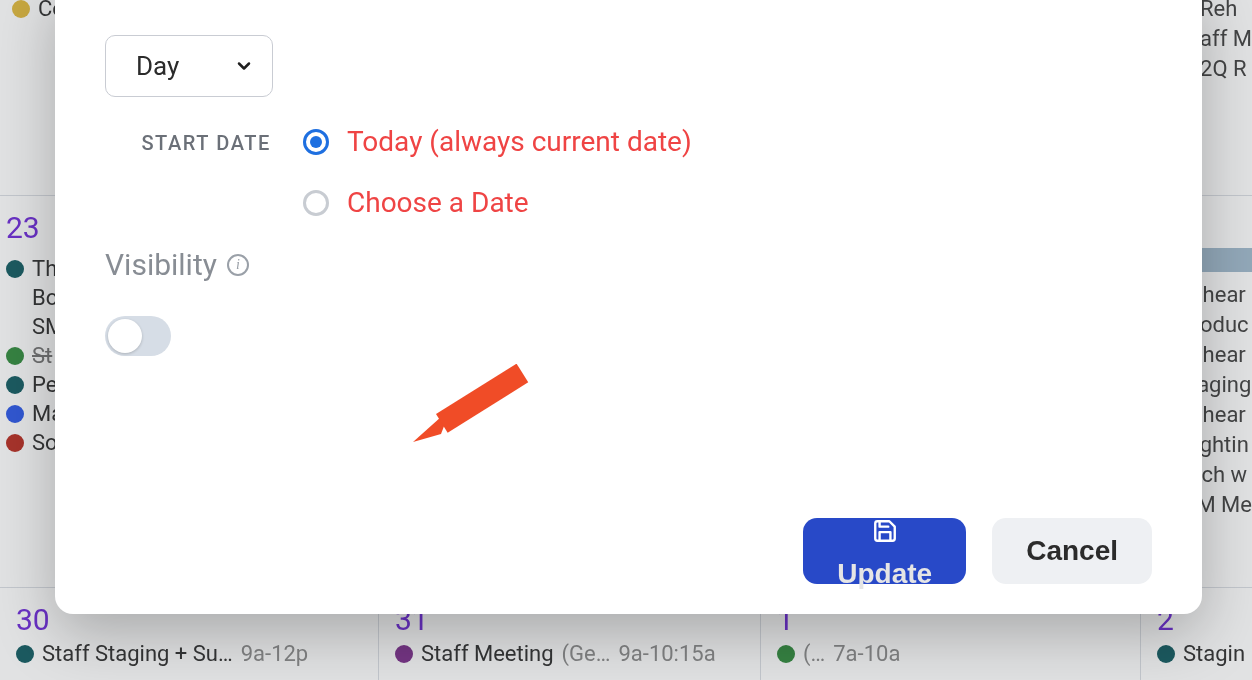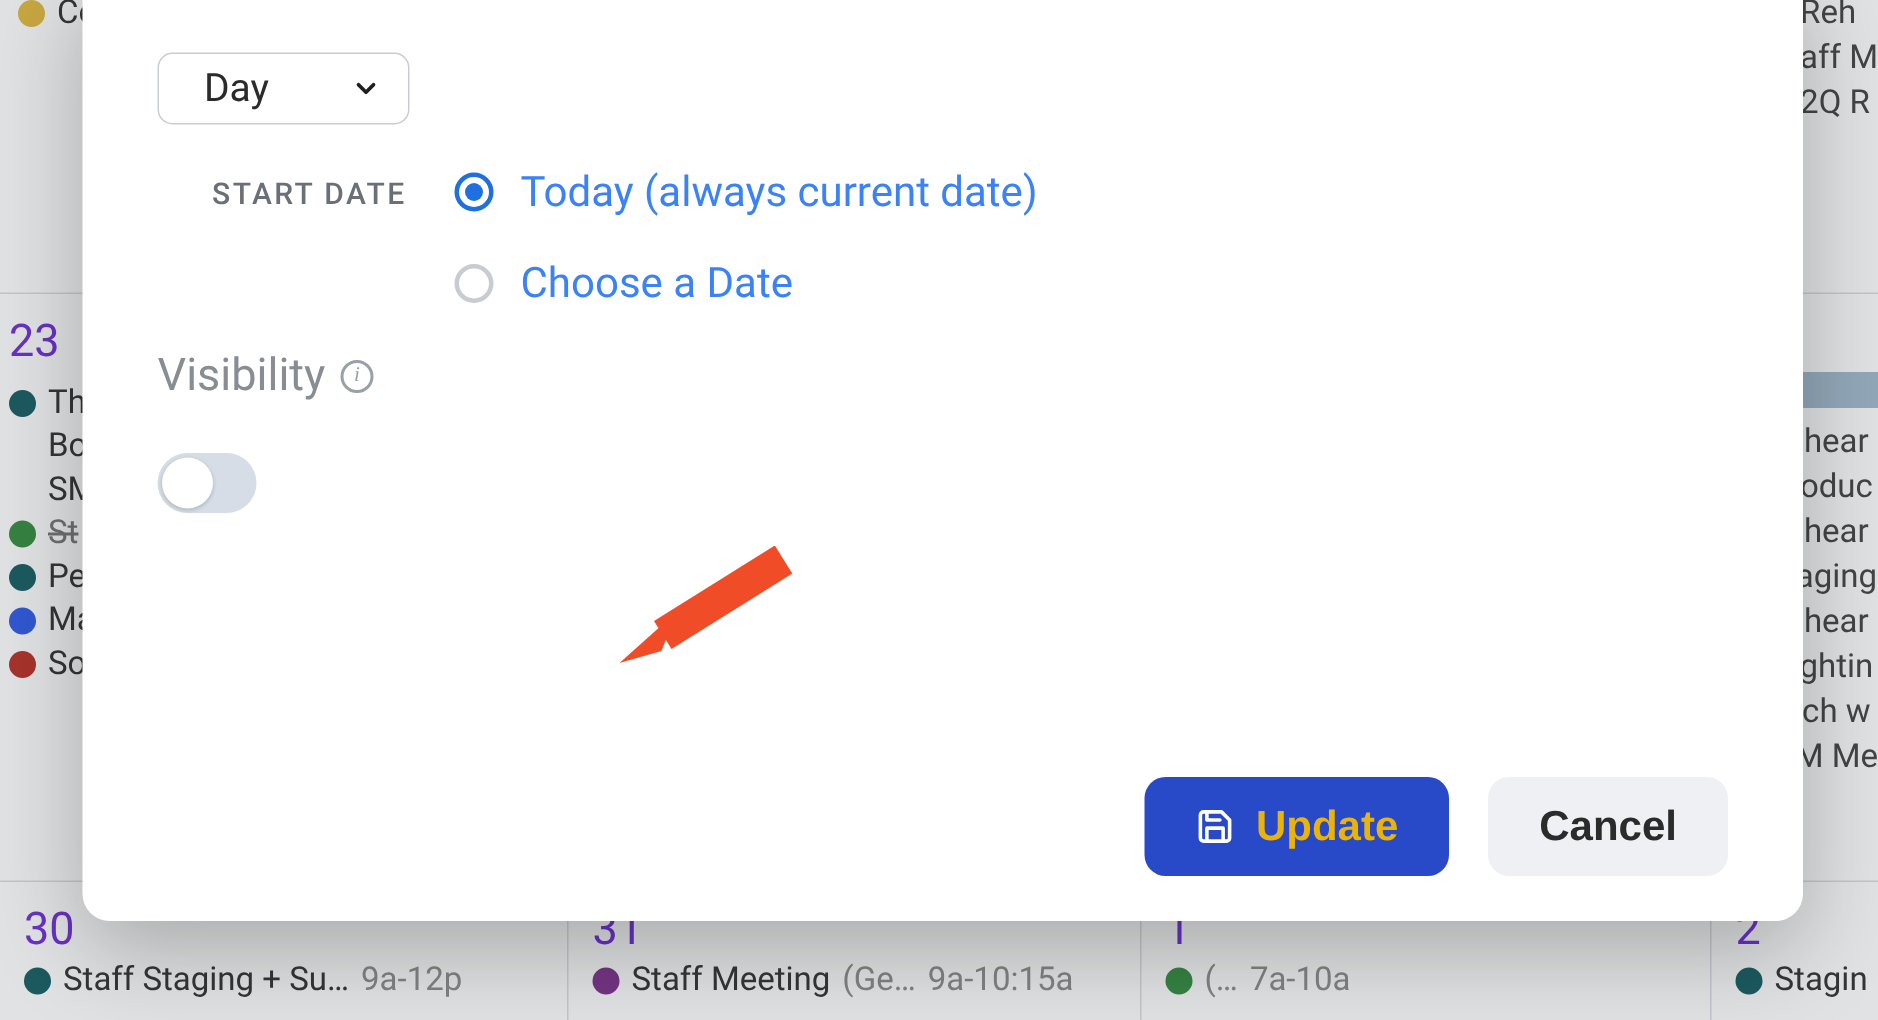--- a/index.html
+++ b/index.html
@@ -117,21 +117,21 @@
   .form-row .control {
     flex: 1;
   }
 
   
   .select {
     display: inline-flex;
     align-items: center;
     justify-content: space-between;
     min-width: 168px;
-    height: 48px;
+    height: 62px;
     padding: 0 18px 0 30px;
     border: 1.5px solid #c9ccd3;
     border-radius: 10px;
     font-size: 26px;
     color: #2b2b2b;
     cursor: pointer;
     gap: 20px;
   }
   .chevron {
     width: 20px; height: 20px;
@@ -139,21 +139,21 @@
   }
   .chevron svg { width: 22px; height: 22px; }
 
   
   .radio-group { display: flex; flex-direction: column; gap: 28px; padding-top: 2px;}
   .radio-opt {
     display: flex;
     align-items: center;
     gap: 18px;
     font-size: 28px;
-    color: #3b82f6;
+    color: #ef4444;
     cursor: pointer;
   }
   .radio {
     width: 26px; height: 26px;
     border-radius: 50%;
     border: 3px solid #c8ccd2;
     position: relative;
     background: #fff;
   }
   .radio.checked {
@@ -199,21 +199,22 @@
     height: 66px;
     padding: 0 34px;
     border-radius: 14px;
     font-size: 28px;
     font-weight: 600;
     cursor: pointer;
     border: none;
   }
   .btn-primary {
     background: #2849c8;
-    color: #eab308;
+    color: #e5e5e5;
+    flex-direction: column;
   }
   .btn-secondary {
     background: #eef0f3;
     color: #2b2b2b;
   }
   .save-icon svg { width: 26px; height: 26px; display:block; }
 
   
   .arrow-annot {
     position: absolute;

